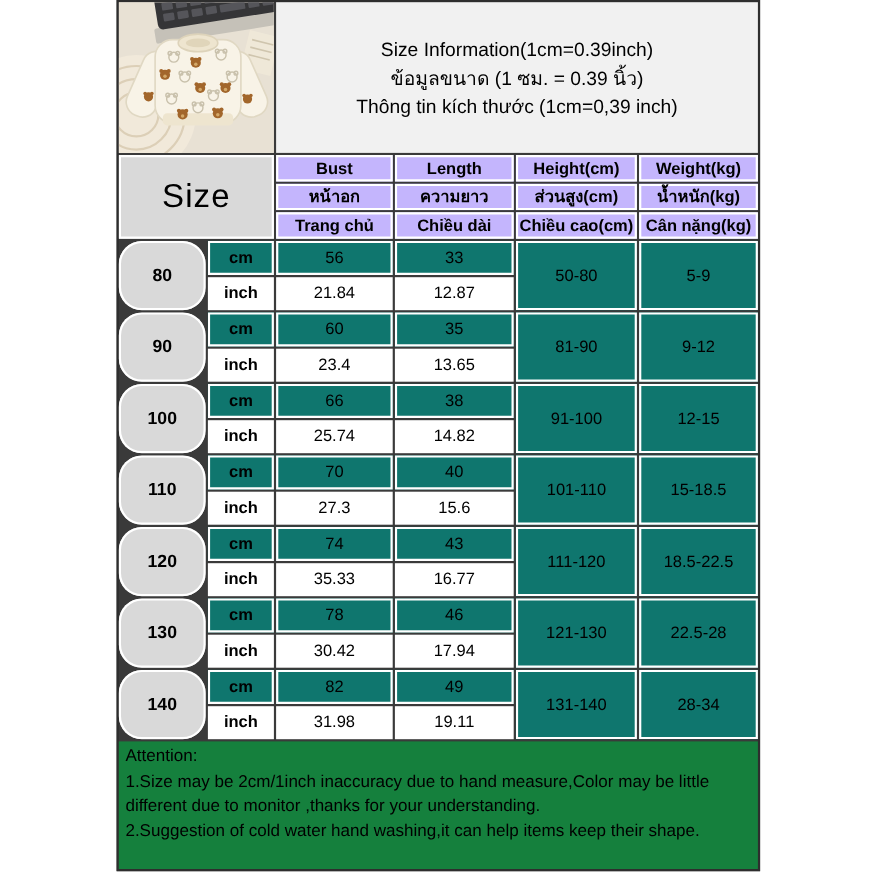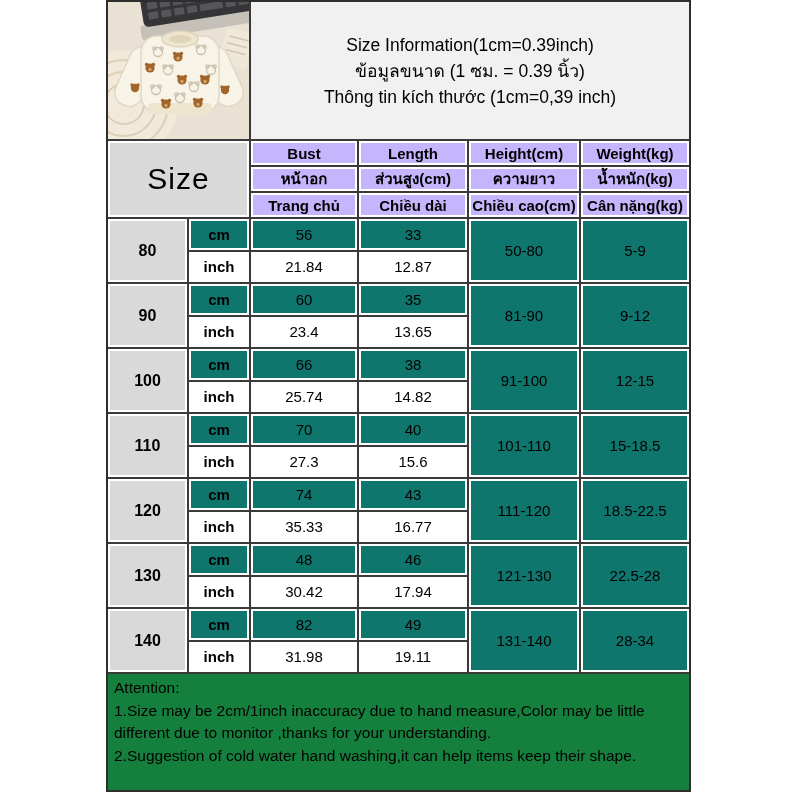--- a/index.html
+++ b/index.html
@@ -14,21 +14,21 @@
     grid-template-columns:79px 60px 106px 108px 110px 108px;
     grid-template-rows:137px 24px 24px 24px repeat(14,30.5px) 116px;
     gap:2px;
     background:#3a3a3a;           
     border:2px solid #2e2e2e;
   }
   .c{background:#fff;display:flex;align-items:center;justify-content:center;
      font-size:15px;white-space:nowrap;}
   .g{background:#0f766e;box-shadow:inset 0 0 0 2px #fff;}
   .hd{background:#c4b5fd;box-shadow:inset 0 0 0 2px #fff;font-weight:bold;}
-  .gd{background:#d9d9d9;box-shadow:inset 0 0 0 2px #fff;}
+  .gd{background:#d9d9d9;box-shadow:inset 0 0 0 2px #fff;border-radius:21px;}
   .b{font-weight:bold;}
   .span2{grid-row:span 2;}
   .photo-cell{grid-column:1/span 2;background:#e8e1d4;padding:0;overflow:hidden;}
   .photo-cell svg{display:block;width:100%;height:100%;}
   .title-cell{
     grid-column:3/span 4;background:#f1f1f1;
     flex-direction:column;font-weight:normal;font-size:17.5px;line-height:26px;
     text-align:center;
   }
   .size-head{
@@ -183,22 +183,22 @@
     </div>
 
     <div class="c size-head">Size</div>
 
     <div class="c hd">Bust</div>
     <div class="c hd">Length</div>
     <div class="c hd">Height(cm)</div>
     <div class="c hd">Weight(kg)</div>
 
     <div class="c hd">หน้าอก</div>
+    <div class="c hd">ความยาว</div>
     <div class="c hd">ส่วนสูง(cm)</div>
-    <div class="c hd">ความยาว</div>
     <div class="c hd">น้ำหนัก(kg)</div>
 
     <div class="c hd">Trang chủ</div>
     <div class="c hd">Chiều dài</div>
     <div class="c hd">Chiều cao(cm)</div>
     <div class="c hd">Cân nặng(kg)</div>
 
     <div class="c gd size-num span2">80</div>
       <div class="c g b">cm</div>
       <div class="c g">56</div>
@@ -239,21 +239,21 @@
       <div class="c g b">cm</div>
       <div class="c g">74</div>
       <div class="c g">43</div>
       <div class="c g span2">111-120</div>
       <div class="c g span2">18.5-22.5</div>
       <div class="c b">inch</div>
       <div class="c">35.33</div>
       <div class="c">16.77</div>
       <div class="c gd size-num span2">130</div>
       <div class="c g b">cm</div>
-      <div class="c g">48</div>
+      <div class="c g">78</div>
       <div class="c g">46</div>
       <div class="c g span2">121-130</div>
       <div class="c g span2">22.5-28</div>
       <div class="c b">inch</div>
       <div class="c">30.42</div>
       <div class="c">17.94</div>
       <div class="c gd size-num span2">140</div>
       <div class="c g b">cm</div>
       <div class="c g">82</div>
       <div class="c g">49</div>

